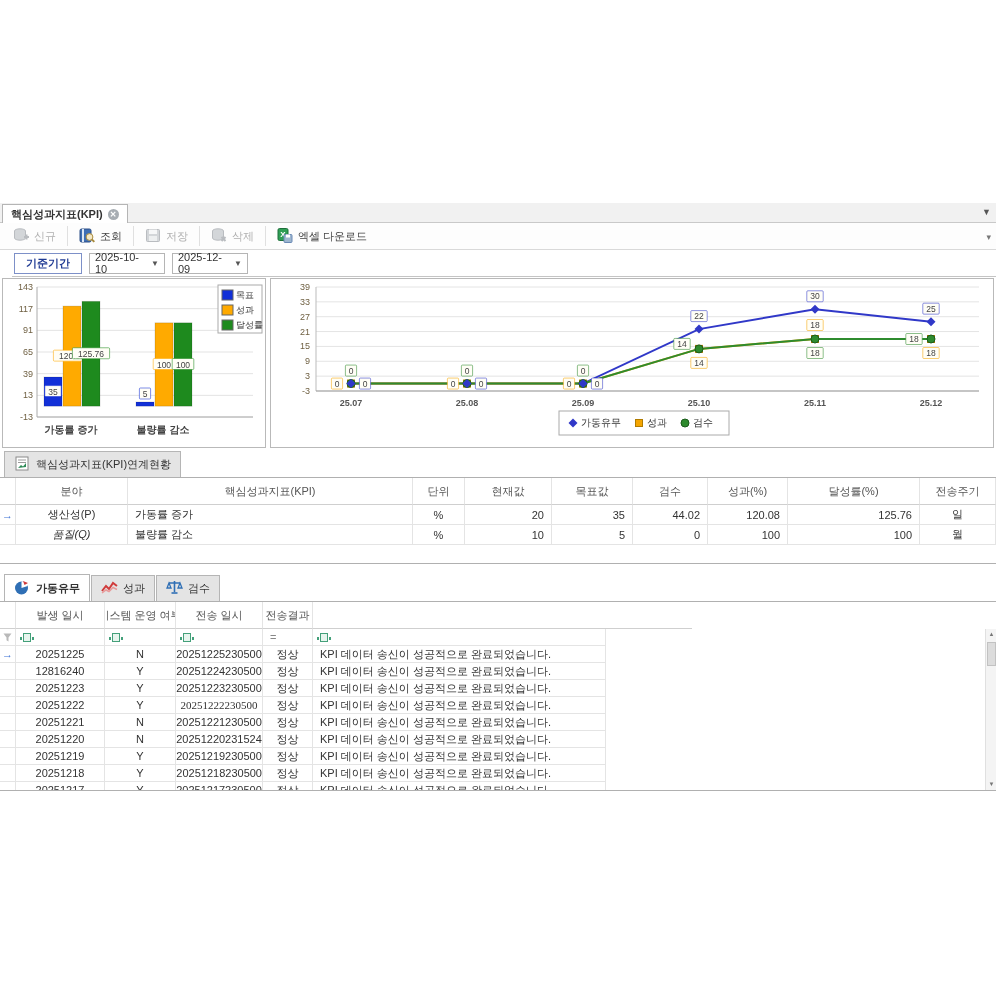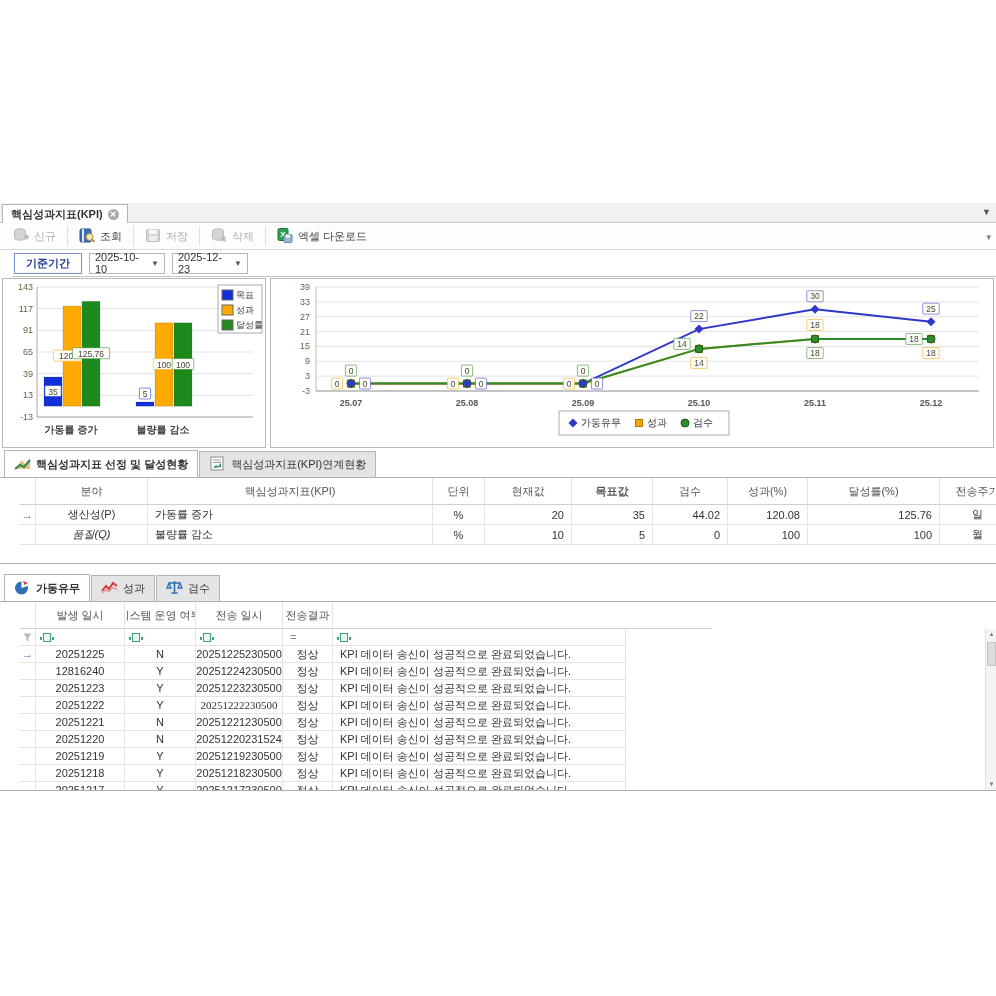--- a/index.html
+++ b/index.html
@@ -35,21 +35,21 @@
   .tabstrip { position:absolute; left:0; width:996px; display:flex; align-items:flex-end; gap:1px; padding-left:4px; }
   #midtabs { top:247px; height:27px; }
   #bottomtabs { top:371px; height:27px; }
   .ztab { height:26px; display:flex; align-items:center; gap:5px; padding:0 9px; background:#e4e4e4; border:1px solid #b5b5b5; border-bottom:none; color:#333; font-size:11px; }
   .ztab.active { background:#fff; height:27px; font-weight:bold; }
 
   
   .grid { position:absolute; left:0; width:996px; background:#fff; border-top:1px solid #b0b0b0; border-bottom:1px solid #b0b0b0; overflow:hidden; }
   #midgrid { top:274px; height:87px; }
   #bottomgrid { top:398px; height:190px; }
-  .g-row { display:flex;margin-left:20px; }
+  .g-row { display:flex; }
   .g-cell { border-right:1px solid #e4e4e4; border-bottom:1px solid #e4e4e4; display:flex; align-items:center; overflow:hidden; white-space:nowrap; flex:none; }
   .g-head .g-cell { color:#555; justify-content:center; border-bottom:1px solid #cfcfcf; }
   .al-l { justify-content:flex-start; padding-left:7px; }
   .al-r { justify-content:flex-end; padding-right:7px; }
   .al-c { justify-content:center; }
   .sel-arrow { color:#3b6fd4; font-size:11px; font-weight:bold; }
   .flt-box { width:8px; height:9px; border:1px solid #44a07a; background:#e8f5ee; position:relative; }
   .flt-box:before { content:""; position:absolute; left:-4px; top:3px; width:2px; height:3px; background:#44a07a; }
   .flt-box:after  { content:""; position:absolute; right:-4px; top:3px; width:2px; height:3px; background:#44a07a; }
 
@@ -124,21 +124,21 @@
       <span class="toolbar-arrow">▾</span>
     </div>
 
   <div id="periodbar">
     <div class="period-btn">기준기간</div>
     <div class="combo">
       <span>2025-10-10</span>
       <span class="arr">▼</span>
     </div>
     <div class="combo">
-      <span>2025-12-23</span>
+      <span>2025-12-09</span>
       <span class="arr">▼</span>
     </div>
   </div>
 
   <div class="panel" id="barpanel"><svg width="262" height="168">
         <line x1="34" x2="250" y1="8" y2="8" stroke="#e3e3e3"></line>
         <text x="30" y="11" text-anchor="end" font-size="9" fill="#6e5f41">143</text>
         <line x1="34" x2="250" y1="29.666666666666664" y2="29.666666666666664" stroke="#e3e3e3"></line>
         <text x="30" y="32.666666666666664" text-anchor="end" font-size="9" fill="#6e5f41">117</text>
         <line x1="34" x2="250" y1="51.33333333333333" y2="51.33333333333333" stroke="#e3e3e3"></line>
@@ -266,27 +266,20 @@
         <rect x="288" y="132" width="170" height="24" fill="#fff" stroke="#aaa"></rect>
         <path d="M302 139.5L306.5 144L302 148.5L297.5 144Z" fill="#3038c8"></path>
         <text x="310" y="147" font-size="10" fill="#333">가동유무</text>
         <rect x="364.5" y="140.5" width="7" height="7" fill="#f5a500" stroke="#b07b00"></rect>
         <text x="376" y="147" font-size="10" fill="#333">성과</text>
         <circle cx="414" cy="144" r="4" fill="#2e8b2e" stroke="#1c5c1c"></circle>
         <text x="422" y="147" font-size="10" fill="#333">검수</text>
       </svg></div>
 
   <div class="tabstrip" id="midtabs">
-      <div class="ztab active">
-        <span class="icon"><svg width="17" height="15" viewBox="0 0 17 15">
-            <path d="M1 13L8 4l3 4 5-6v11z" fill="#e7c27a"></path>
-            <path d="M1 13l5-4 4 2 6-7" fill="none" stroke="#2e8b57" stroke-width="2"></path>
-          </svg></span>
-        <span>핵심성과지표 선정 및 달성현황</span>
-      </div>
       <div class="ztab">
         <span class="icon"><svg width="17" height="15" viewBox="0 0 17 15">
             <rect x="2" y="1" width="12" height="13" fill="#fff" stroke="#8a8a8a"></rect>
             <line x1="4" y1="4" x2="12" y2="4" stroke="#9a9a9a"></line>
             <line x1="4" y1="6.5" x2="12" y2="6.5" stroke="#9a9a9a"></line>
             <path d="M4 12l3-3 2 1.5 3-3.5v4z" fill="#2e8b57"></path>
           </svg></span>
         <span>핵심성과지표(KPI)연계현황</span>
       </div>
     </div>
@@ -298,21 +291,21 @@
         </div>
         <div class="g-cell al-c" style="width: 285px; height: 27px;">
           <span>핵심성과지표(KPI)</span>
         </div>
         <div class="g-cell al-c" style="width: 52px; height: 27px;">
           <span>단위</span>
         </div>
         <div class="g-cell al-c" style="width: 87px; height: 27px;">
           <span>현재값</span>
         </div>
-        <div class="g-cell al-c" style="width: 81px; height: 27px; font-weight: bold;">
+        <div class="g-cell al-c" style="width: 81px; height: 27px;">
           <span>목표값</span>
         </div>
         <div class="g-cell al-c" style="width: 75px; height: 27px;">
           <span>검수</span>
         </div>
         <div class="g-cell al-c" style="width: 80px; height: 27px;">
           <span>성과(%)</span>
         </div>
         <div class="g-cell al-c" style="width: 132px; height: 27px;">
           <span>달성률(%)</span>

